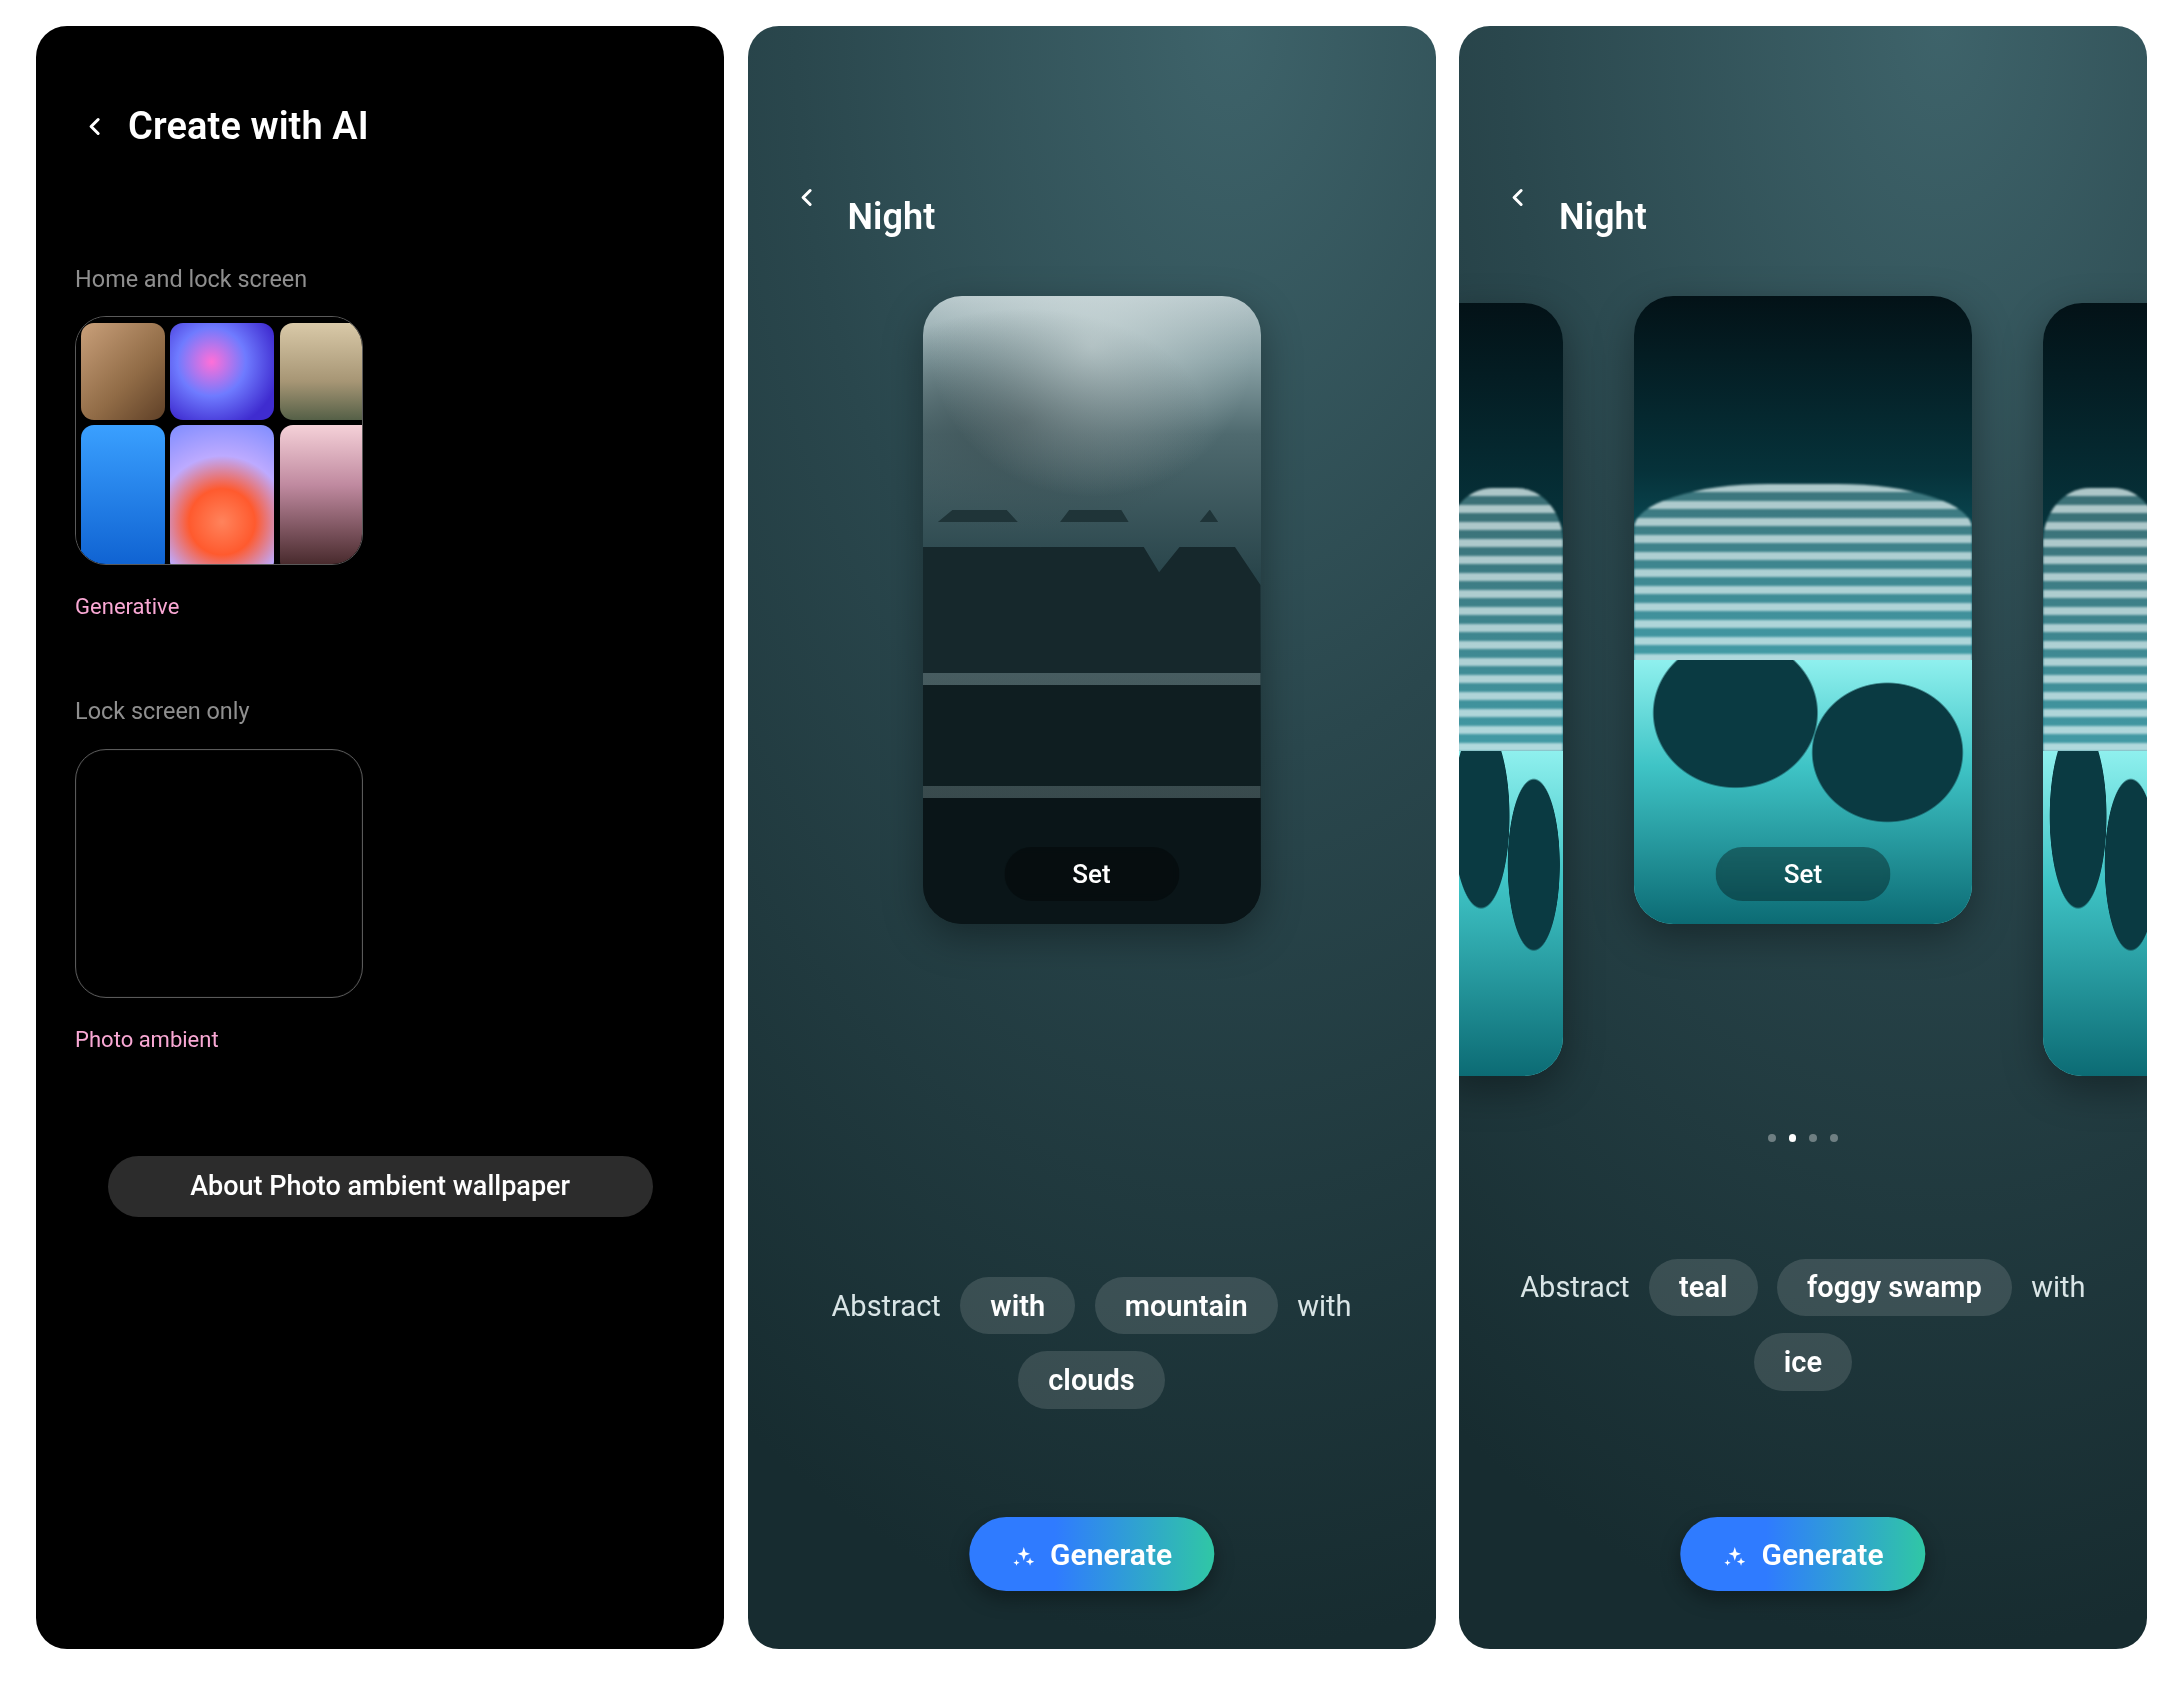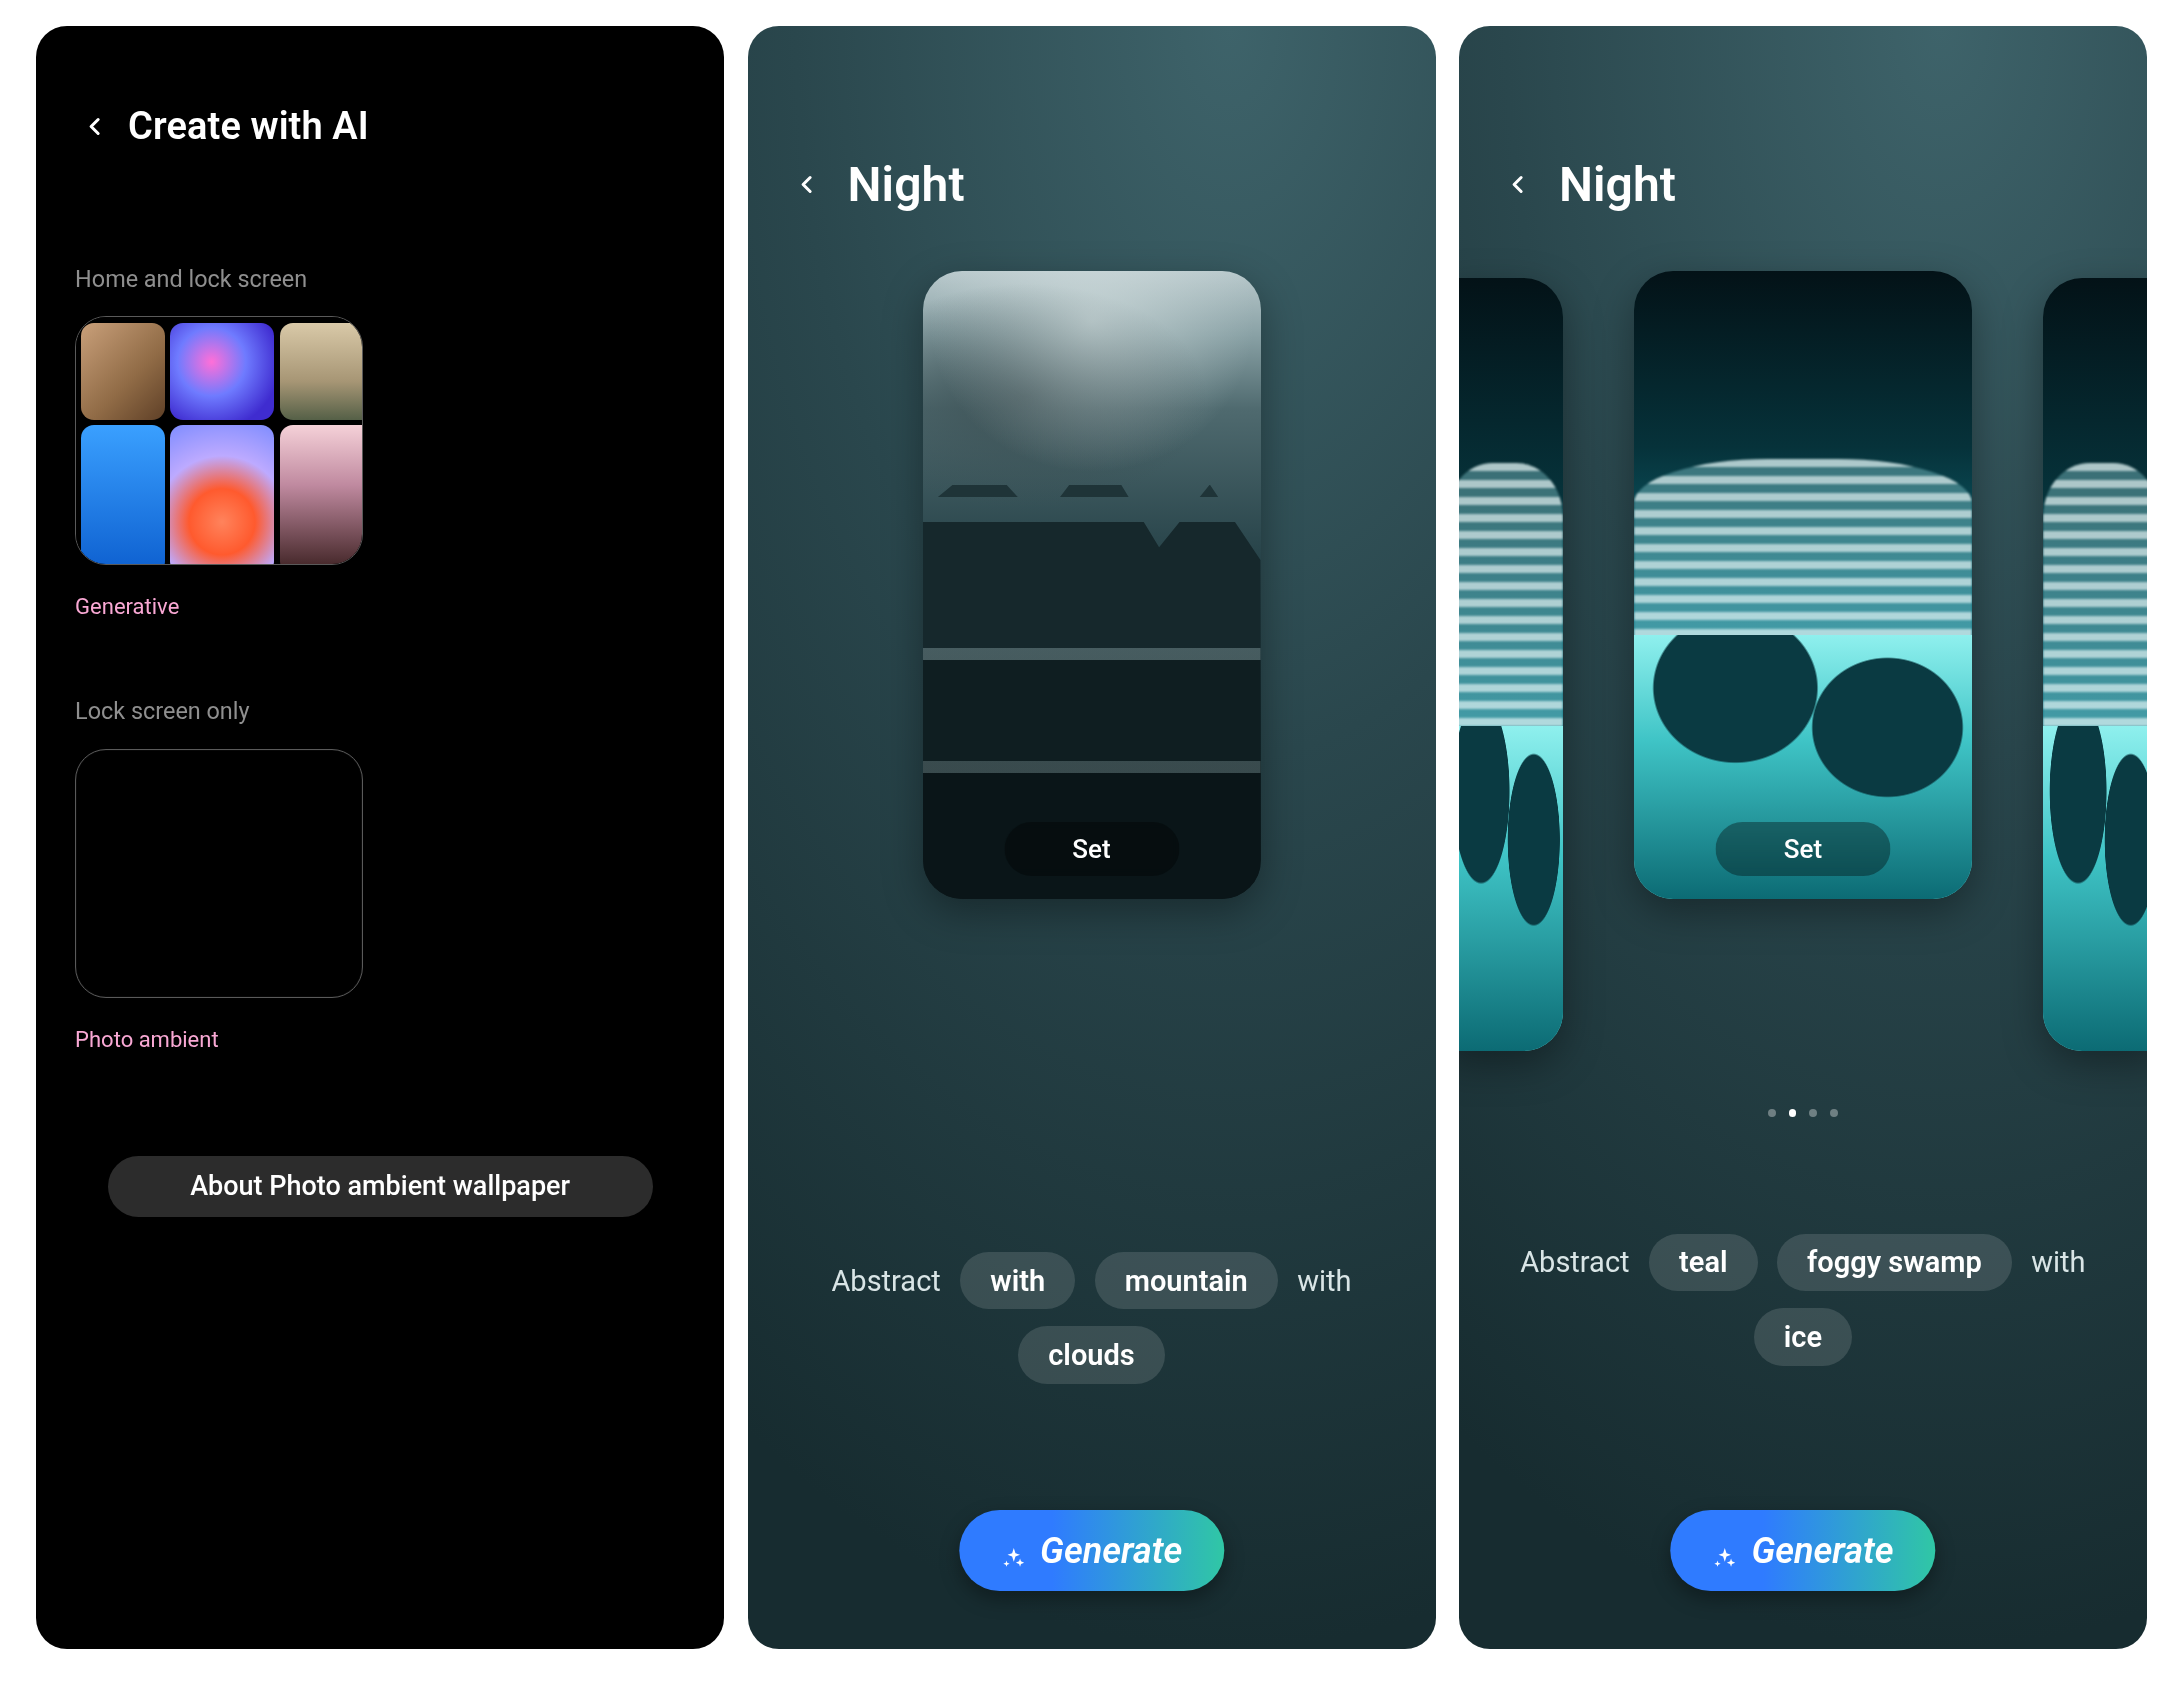--- a/index.html
+++ b/index.html
@@ -31,21 +31,21 @@
      linear-gradient(100deg,rgba(255,255,255,.55) 0 22%,rgba(255,255,255,.15) 22% 44%,rgba(255,255,255,0) 44% 100%);}
   .pa::after{content:"";position:absolute;left:0;right:0;bottom:0;height:45%;
      background:
        radial-gradient(120% 60% at 50% 100%,#0a1a55 0 40%,transparent 41%),
        radial-gradient(120% 55% at 30% 95%,#1c3fa8 0 40%,transparent 41%),
        radial-gradient(120% 55% at 70% 90%,#3e63d8 0 40%,transparent 41%);}
   .about-btn{margin:104px auto 0 auto;width:545px;height:61px;border-radius:45px;background:#2c2c2c;display:flex;align-items:center;justify-content:center;font-size:27px;color:#fff;font-weight:500;}
   
   .teal{background:radial-gradient(140% 100% at 70% 0%,#3e636a 0%,#2a474d 45%,#172c30 100%);}
   .hdr2{display:flex;align-items:center;gap:26px;padding:130px 45px 0 45px;}
-  .hdr2 .title{font-size:48px;font-weight:600;}
+  .hdr2 .title{font-size:36px;font-weight:600;margin-top:40px;}
   .preview-wrap{position:relative;margin-top:58px;height:812px;}
   .card{position:absolute;border-radius:39px;overflow:hidden;box-shadow:0 13px 39px rgba(0,0,0,.35);}
   .card.main{left:50%;transform:translateX(-50%);width:338px;height:628px;top:0;}
   .card.side{width:117px;height:773px;top:6.5px;}
   .card.side.l{left:-13px;border-top-left-radius:0;border-bottom-left-radius:0;}
   .card.side.r{right:-13px;border-top-right-radius:0;border-bottom-right-radius:0;}
   .set-btn{position:absolute;left:50%;bottom:23.4px;transform:translateX(-50%);min-width:117px;padding:11.7px 29px;border-radius:39px;background:rgba(0,0,0,.35);backdrop-filter:blur(3.9px);font-size:26px;font-weight:500;color:#fff;text-align:center;}
   
   .mtn-bg{width:100%;height:100%;background:
      linear-gradient(180deg,#b9c9cc 0%,#8aa2a6 10%,#4f6a6f 22%,#28444a 45%,#14292d 70%,#0a1618 100%);}
@@ -73,21 +73,21 @@
   
   .dots{display:flex;gap:13px;justify-content:center;margin-top:26px;}
   .dots span{width:7.8px;height:7.8px;border-radius:50%;background:rgba(255,255,255,.35);}
   .dots span.on{background:#fff;}
   
   .prompt{margin-top:169px;display:flex;flex-wrap:wrap;gap:17px 19.5px;justify-content:center;align-items:center;padding:0 32px;}
   .s3 .prompt{margin-top:117px;}
   .prompt .word{font-size:29px;color:#d9e5e6;}
   .chip{padding:11.7px 30px;border-radius:39px;background:rgba(255,255,255,.13);font-size:29px;font-weight:600;color:#fff;}
   
-  .gen-btn{position:absolute;left:50%;bottom:58px;transform:translateX(-50%);display:flex;align-items:center;gap:14.3px;padding:19.5px 42px;border-radius:52px;background:linear-gradient(90deg,#2f7bff 0%,#2f7bff 35%,#30c7a5 100%);font-size:36px;font-weight:600;color:#fff;box-shadow:0 7.8px 19.5px rgba(0,0,0,.35);font-style:italic;}
+  .gen-btn{position:absolute;left:50%;bottom:58px;transform:translateX(-50%);display:flex;align-items:center;gap:14.3px;padding:19.5px 42px;border-radius:52px;background:linear-gradient(90deg,#2f7bff 0%,#2f7bff 35%,#30c7a5 100%);font-size:30px;font-weight:600;color:#fff;box-shadow:0 7.8px 19.5px rgba(0,0,0,.35);}
   .spark{width:25px;height:25px;}
   .spark svg{width:100%;height:100%;fill:#fff;}
   
   .fitter{transform-origin:top left;}
 </style>
 </head>
 <body>
 
 <div class="fitter" id="fitter" style="transform: scale(1);">
 <div class="stage">

